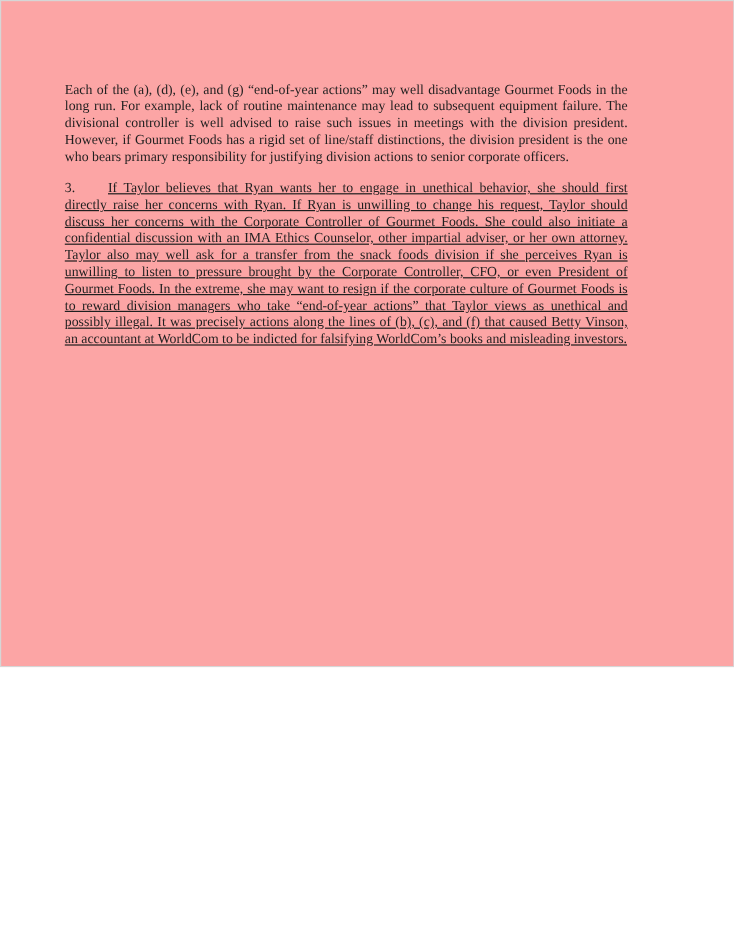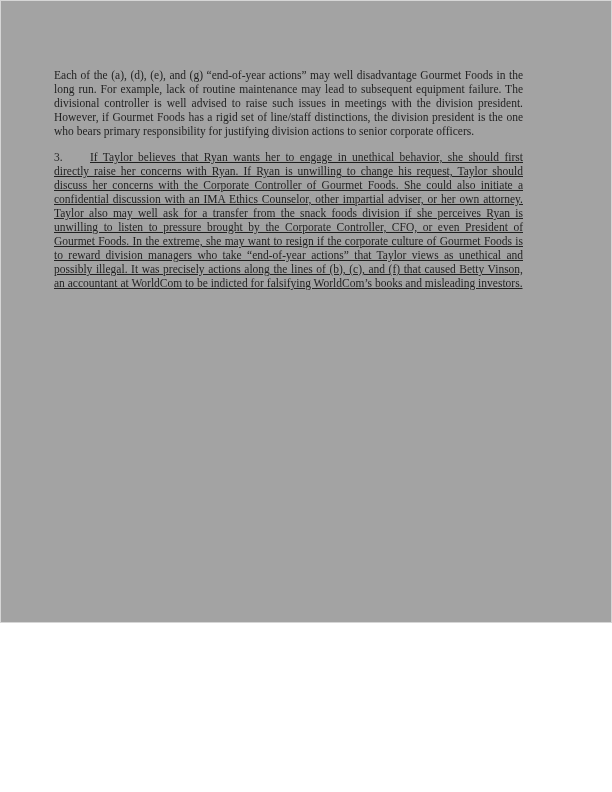--- a/index.html
+++ b/index.html
@@ -3,22 +3,22 @@
 <meta charset="utf-8">
 <style>
   html, body {
     margin: 0;
     padding: 0;
     background: #ffffff;
   }
   .page {
     position: relative;
     width: 612px;
-    height: 623px;
-    background: #a3a3a3;
+    height: 556px;
+    background: #fca5a5;
     border: 1px solid #d6d6d6;
     box-sizing: border-box;
     overflow: hidden;
     font-family: "Liberation Serif", "DejaVu Serif", serif;
     color: #1c1c1c;
   }
   .content {
     position: absolute;
     left: 53px;
     top: 67px;

